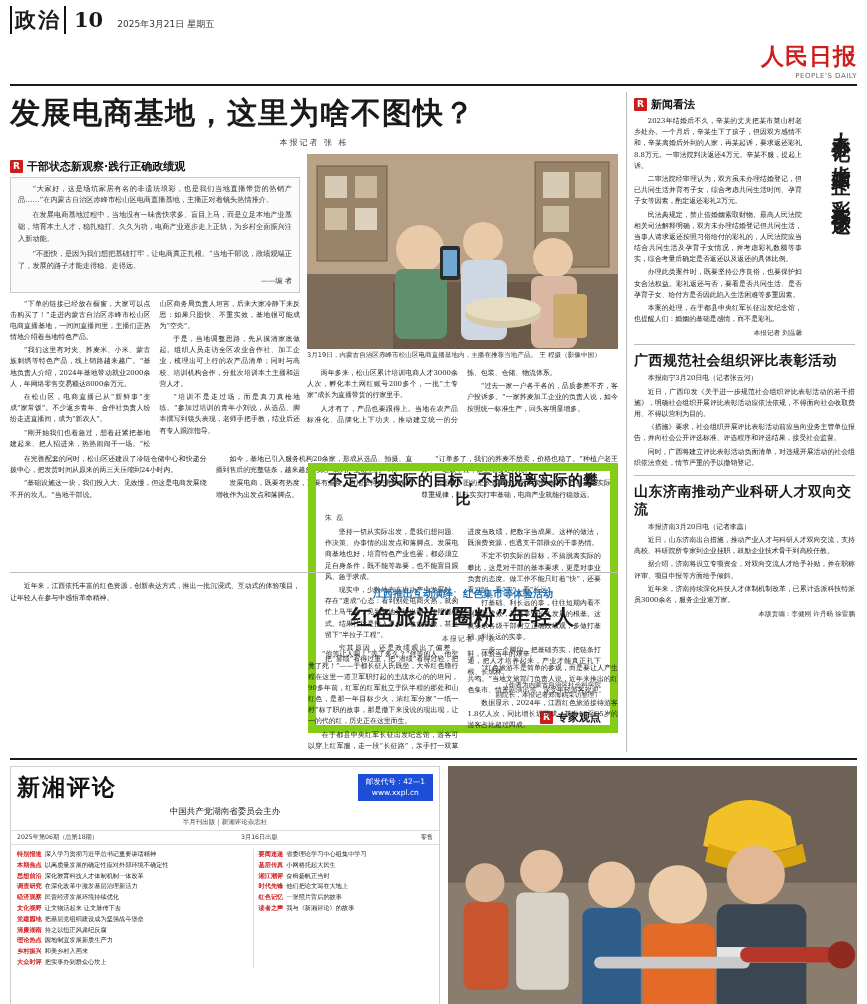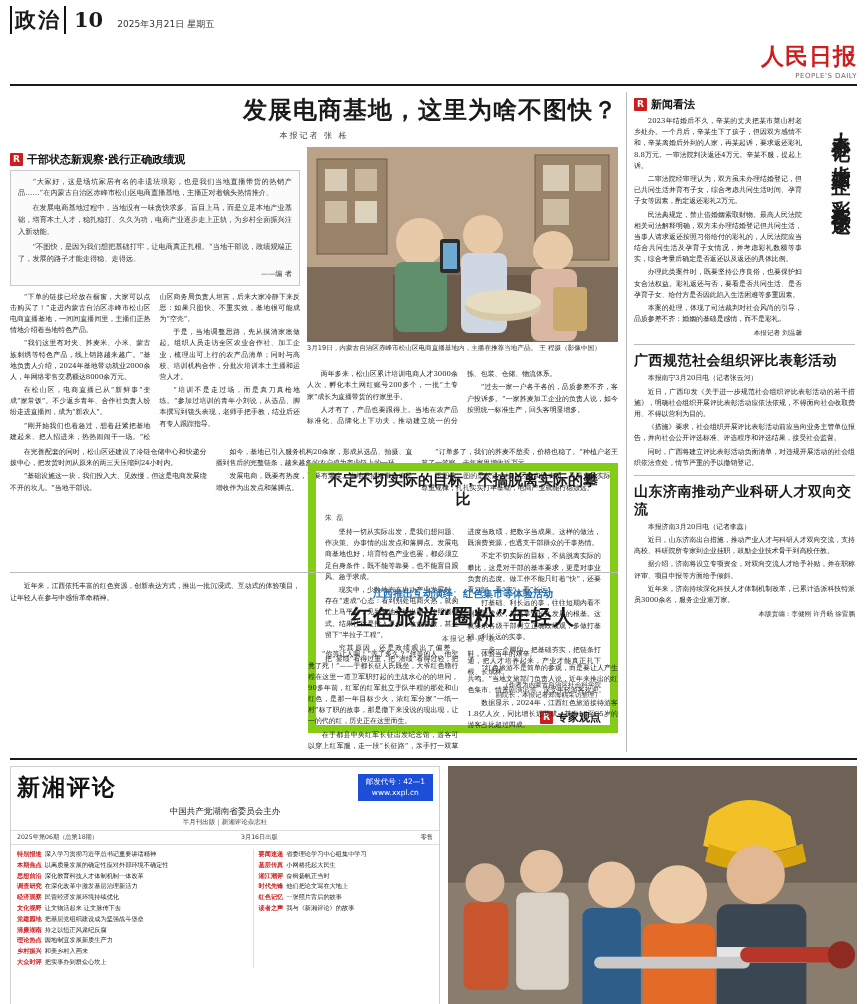--- a/index.html
+++ b/index.html
@@ -29,23 +29,22 @@
   .mh-sub { font-size: 7px; color: #666; letter-spacing: .5px; }
 
   
   .body-grid { display: flex; gap: 8px; margin-top: 6px; height: 660px; }
   .col-main { width: 608px; position: relative; }
   .col-right { width: 229px; border-left: 1px solid #bbb; padding-left: 7px; position: relative; }
 
   
   .headline {
     font-family: "DejaVu Serif", "Liberation Serif", serif;
-    font-size: 24px; font-weight: bold; letter-spacing: 1px; line-height: 1.15;
+    font-size: 30px; font-weight: bold; letter-spacing: 1px; line-height: 1.15;
     margin: 4px 0 6px 0;
-    text-align: right;
   }
   .byline-c { text-align: center; font-size: 8px; color: #444; letter-spacing: 2px; margin-bottom: 6px; }
 
   
   .redlabel { display: inline-flex; align-items: center; gap: 4px; font-size: 11px; font-weight: bold; color: #111; }
   .redmark {
     display: inline-block; background: #cf1d1d; color: #fff; font-size: 9px;
     width: 13px; height: 13px; line-height: 13px; text-align: center; border-radius: 1px; font-weight: bold;
   }
 
@@ -191,21 +190,21 @@
               <rect x="136" y="96" width="14" height="26" fill="#6fa8d0"></rect>
               <ellipse cx="196" cy="160" rx="38" ry="14" fill="#d7c9a8"></ellipse>
               <ellipse cx="196" cy="155" rx="38" ry="12" fill="#e6dcc2"></ellipse>
               <rect x="246" y="140" width="34" height="44" rx="4" fill="#caa96f"></rect>
             </svg>
           </div>
           <div class="photo-cap">
             <span>3月19日，内蒙古自治区赤峰市松山区电商直播基地内，主播在推荐当地产品。</span>
             <span>王 程摄（影像中国）</span>
           </div>
-          <div class="cols2" style="margin-top:16px">
+          <div class="cols2" style="margin-top:8px">
             <p>两年多来，松山区累计培训电商人才3000余人次，孵化本土网红账号200多个，一批“土专家”成长为直播带货的行家里手。</p>
             <p>人才有了，产品也要跟得上。当地在农产品标准化、品牌化上下功夫，推动建立统一的分拣、包装、仓储、物流体系。</p>
             <p>“过去一家一户各干各的，品质参差不齐，客户投诉多。”一家荞麦加工企业的负责人说，如今按照统一标准生产，回头客明显增多。</p>
           </div>
         </div>
       </div>
 
       <div class="cols3" style="margin-top:4px">
         <p>在完善配套的同时，松山区还建设了冷链仓储中心和快递分拨中心，把发货时间从原来的两三天压缩到24小时内。</p>
         <p>“基础设施这一块，我们投入大、见效慢，但这是电商发展绕不开的坎儿。”当地干部说。</p>
@@ -266,21 +265,21 @@
       <div style="width:168px;">
         <div class="redlabel">
           <span class="redmark">R</span>
           <span class="r-sub">新闻看法</span>
         </div>
         <div class="col1" style="margin-top:4px">
           <p>2023年结婚后不久，辛某的丈夫把某市菜山村老乡处办。一个月后，辛某生下了孩子，但因双方感情不和，辛某离婚后外到的人家，再某起诉，要求返还彩礼8.8万元。一审法院判决返还4万元。辛某不服，提起上诉。</p>
           <p>二审法院经审理认为，双方虽未办理结婚登记，但已共同生活并育有子女，综合考虑共同生活时间、孕育子女等因素，酌定返还彩礼2万元。</p>
           <p>民法典规定，禁止借婚姻索取财物。最高人民法院相关司法解释明确，双方未办理结婚登记但共同生活，当事人请求返还按照习俗给付的彩礼的，人民法院应当结合共同生活及孕育子女情况，并考虑彩礼数额等事实，综合考量后确定是否返还以及返还的具体比例。</p>
           <p>办理此类案件时，既要坚持公序良俗，也要保护妇女合法权益。彩礼返还与否，要看是否共同生活、是否孕育子女、给付方是否因此陷入生活困难等多重因素。</p>
-          <p>本案的处理，体现了司法裁判对社会风尚的引导，品质参差不齐：婚姻的基础是感情，而不是彩礼。</p>
+          <p>本案的处理，在于都县中央红军长征出发纪念馆，也提醒人们：婚姻的基础是感情，而不是彩礼。</p>
         </div>
         <div class="r-credit">本报记者 刘温馨</div>
       </div>
 
       <div class="rule"></div>
 
       <div>
         <div class="r-head">广西规范社会组织评比表彰活动</div>
         <div class="col1">
           <p><span>本报南宁3月20日电（记者张云河）</span></p>

